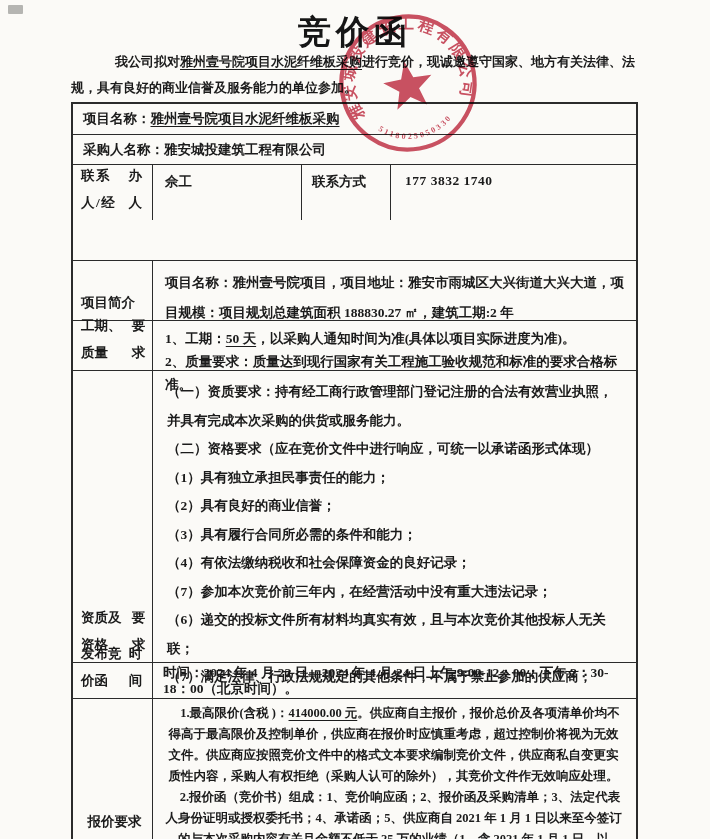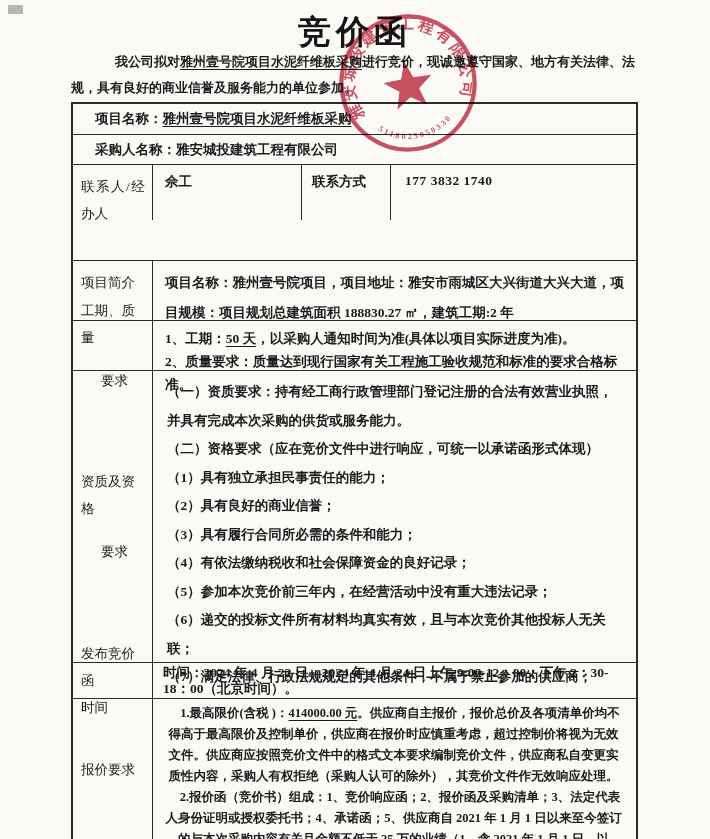--- a/index.html
+++ b/index.html
@@ -37,27 +37,27 @@
   .r3{height:56px;flex:0 0 56px;}
   .r4{height:60px;flex:0 0 60px;margin-top:40px;}
   .r5{height:60px;flex:0 0 60px;}
   .r6{height:50px;flex:0 0 50px;}
   .r7{height:292px;flex:0 0 292px;}
   .r8{height:36px;flex:0 0 36px;}
   .r9{flex:1 1 auto;overflow:hidden;}
 
   .full{
     flex:1;display:flex;align-items:center;
-    padding:0 22px;font-size:13.5px;font-weight:bold;box-sizing:border-box;
+    padding:0 10px;font-size:13.5px;font-weight:bold;box-sizing:border-box;
   }
   .lc{
     flex:0 0 80px;width:80px;border-right:1px solid #2b2b2b;
-    font-weight:normal;font-size:13.5px;line-height:27px;
-    display:flex;flex-direction:column;justify-content:center;
-    padding:4px 4px 4px 8px;box-sizing:border-box;
+    font-weight:bold;font-size:13.5px;line-height:27px;
+    display:flex;flex-direction:row;justify-content:center;
+    padding:4px 4px 4px 8px;box-sizing:border-box;align-items:flex-end;
   }
   .lc.top{justify-content:flex-start;padding-top:8px;}
   .lc span{display:block;}
   .lc.center2 span:nth-child(2){text-align:center;margin-top:16px;}
   .lc.sp1 span:nth-child(1){letter-spacing:1.5px;}
 
   .cc{flex:1;box-sizing:border-box;font-size:13.5px;font-weight:600;}
   .c-name{flex:0 0 149px;border-right:1px solid #2b2b2b;padding:8px 0 0 12px;box-sizing:border-box;font-size:13.5px;font-weight:700;}
   .c-mlabel{flex:0 0 89px;border-right:1px solid #2b2b2b;padding:8px 0 0 10px;box-sizing:border-box;font-size:13.5px;font-weight:bold;}
   .c-phone{flex:1;padding:8px 0 0 14px;box-sizing:border-box;font-size:13.5px;font-weight:600;letter-spacing:.5px;}
@@ -138,21 +138,21 @@
         <span>资质及资格</span>
         <span>要求</span>
       </div>
       <div class="cc">
         <p>（一）资质要求：持有经工商行政管理部门登记注册的合法有效营业执照，并具有完成本次采购的供货或服务能力。</p>
         <p>（二）资格要求（应在竞价文件中进行响应，可统一以承诺函形式体现）</p>
         <p>（1）具有独立承担民事责任的能力；</p>
         <p>（2）具有良好的商业信誉；</p>
         <p>（3）具有履行合同所必需的条件和能力；</p>
         <p>（4）有依法缴纳税收和社会保障资金的良好记录；</p>
-        <p>（5）参加本次竞价前三年内，在经营活动中没有重大违法记录；</p>
+        <p>（7）参加本次竞价前三年内，在经营活动中没有重大违法记录；</p>
         <p>（6）递交的投标文件所有材料均真实有效，且与本次竞价其他投标人无关联；</p>
         <p>（7）满足法律、行政法规规定的其他条件，不属于禁止参加的供应商；</p>
       </div>
     </div>
 
     <div class="row r8">
       <div class="lc">
         <span>发布竞价函</span>
         <span>时间</span>
       </div>

